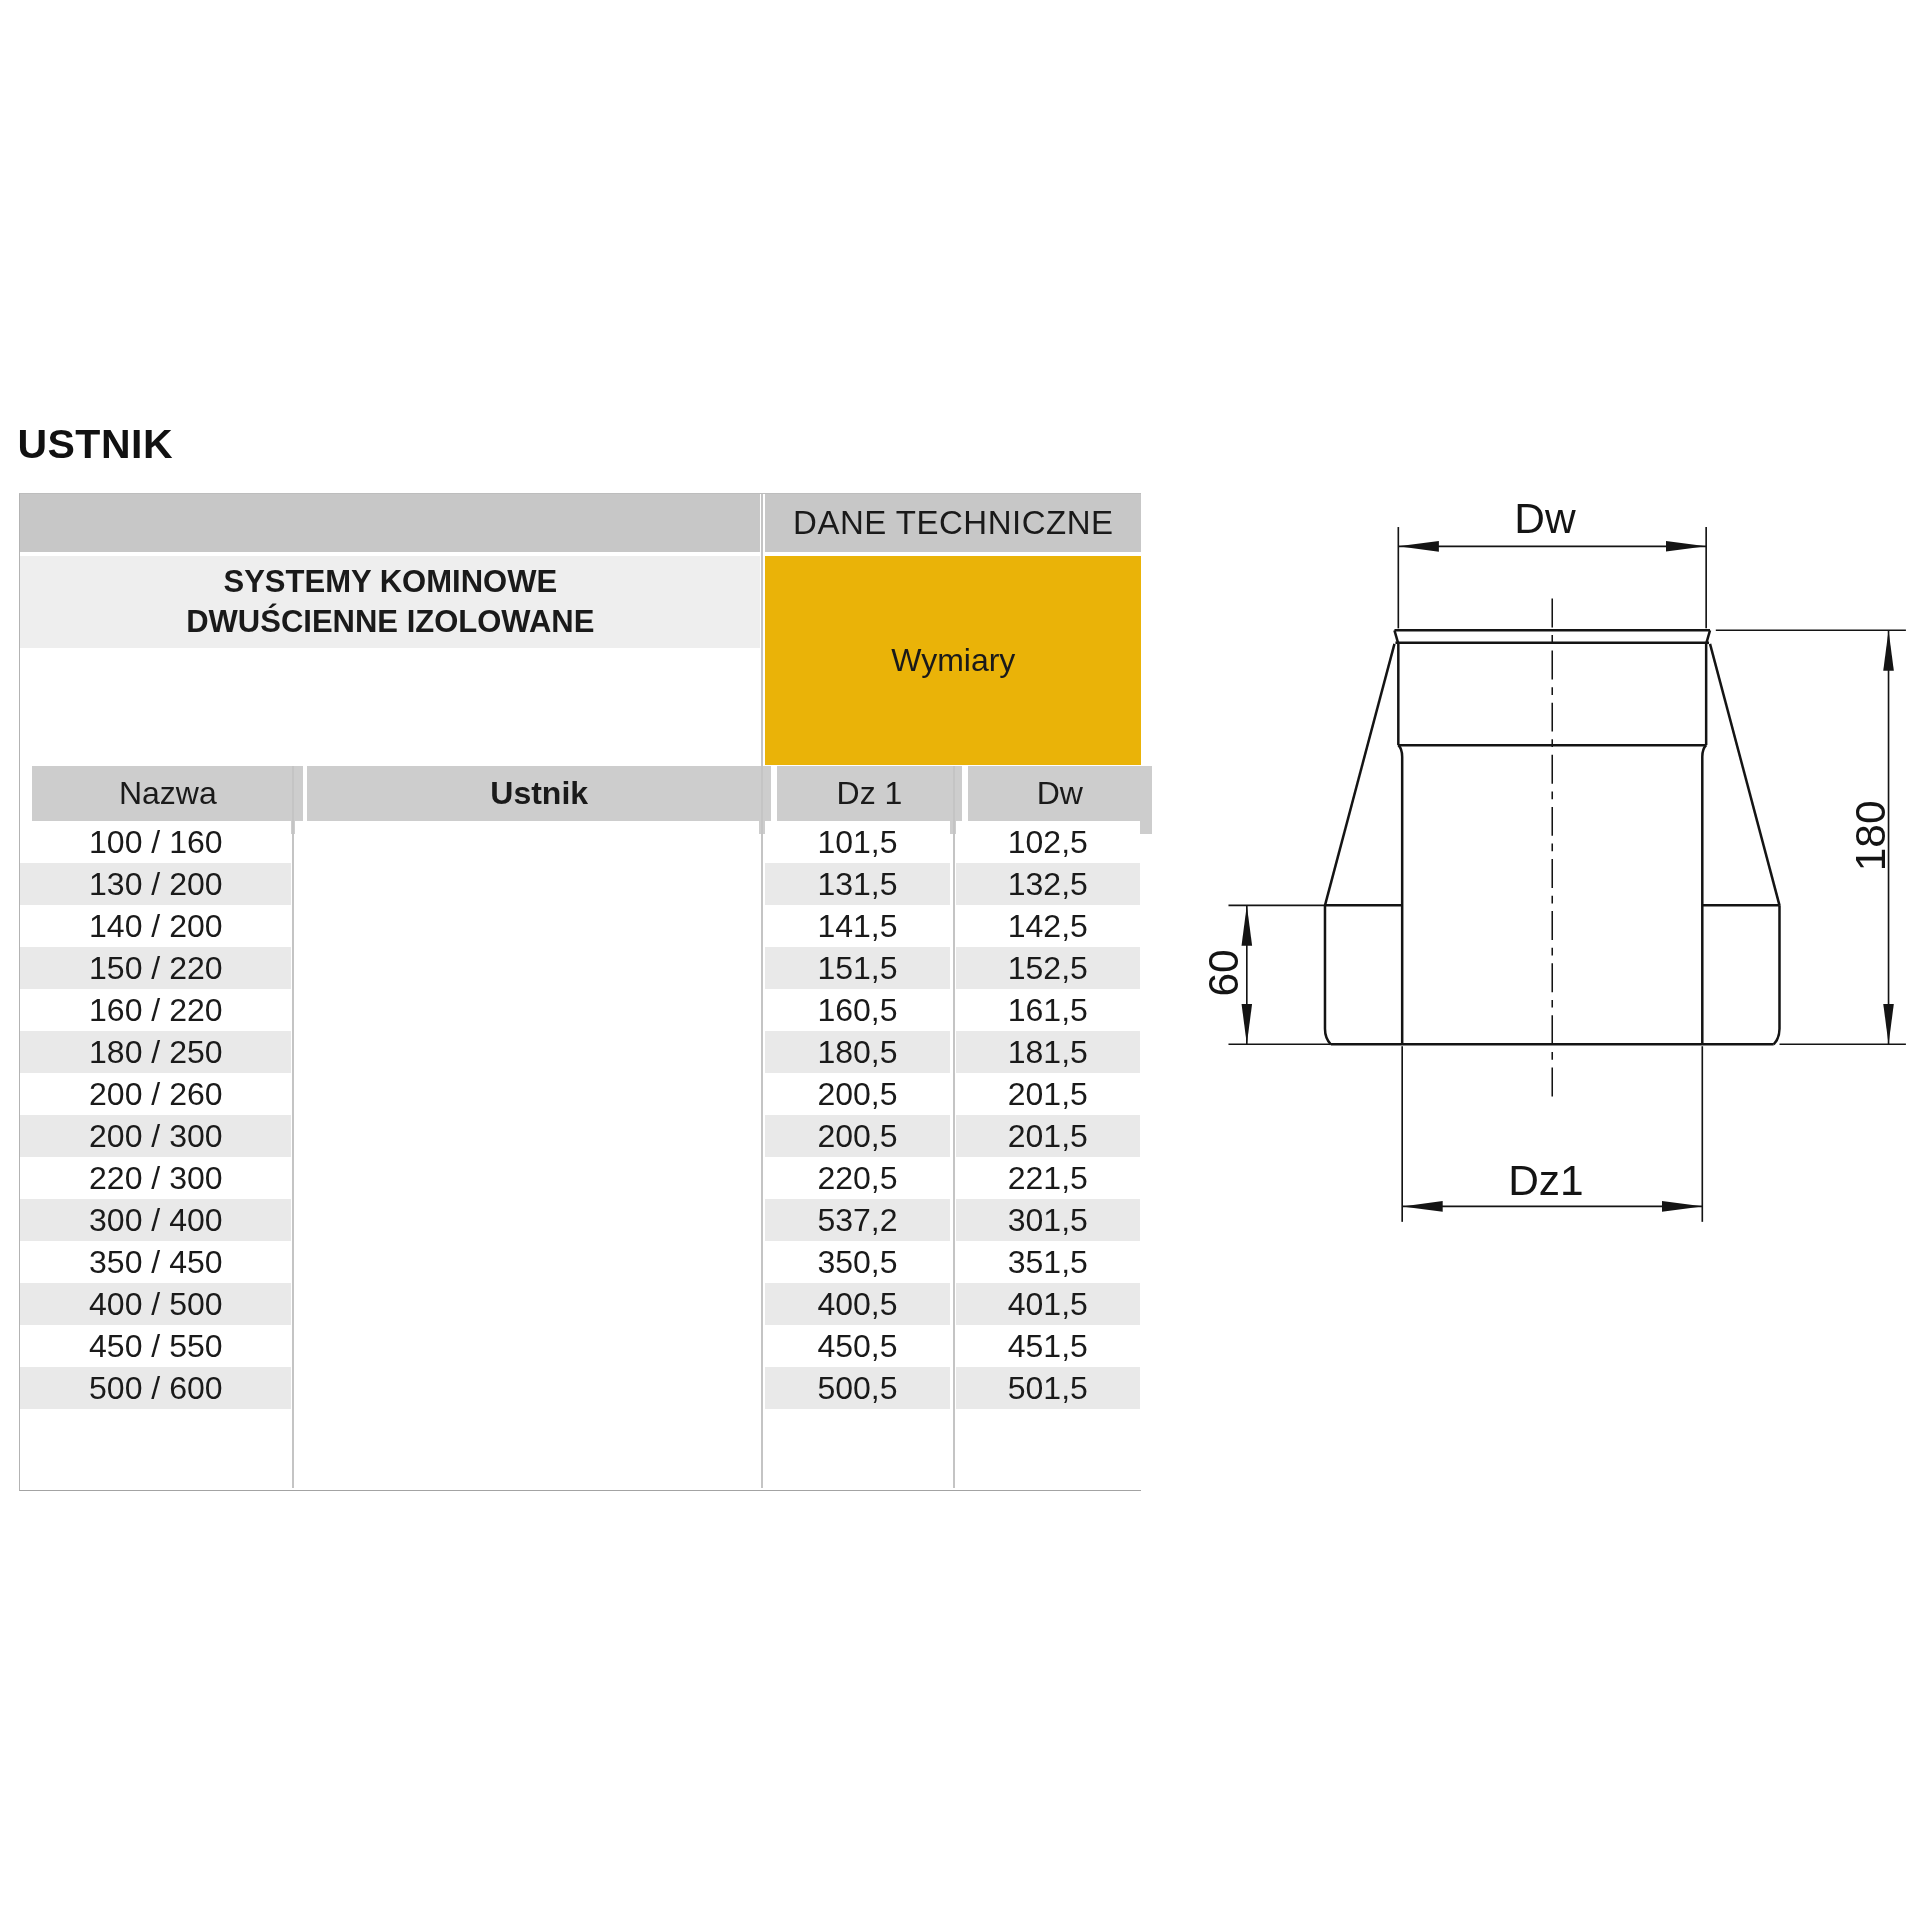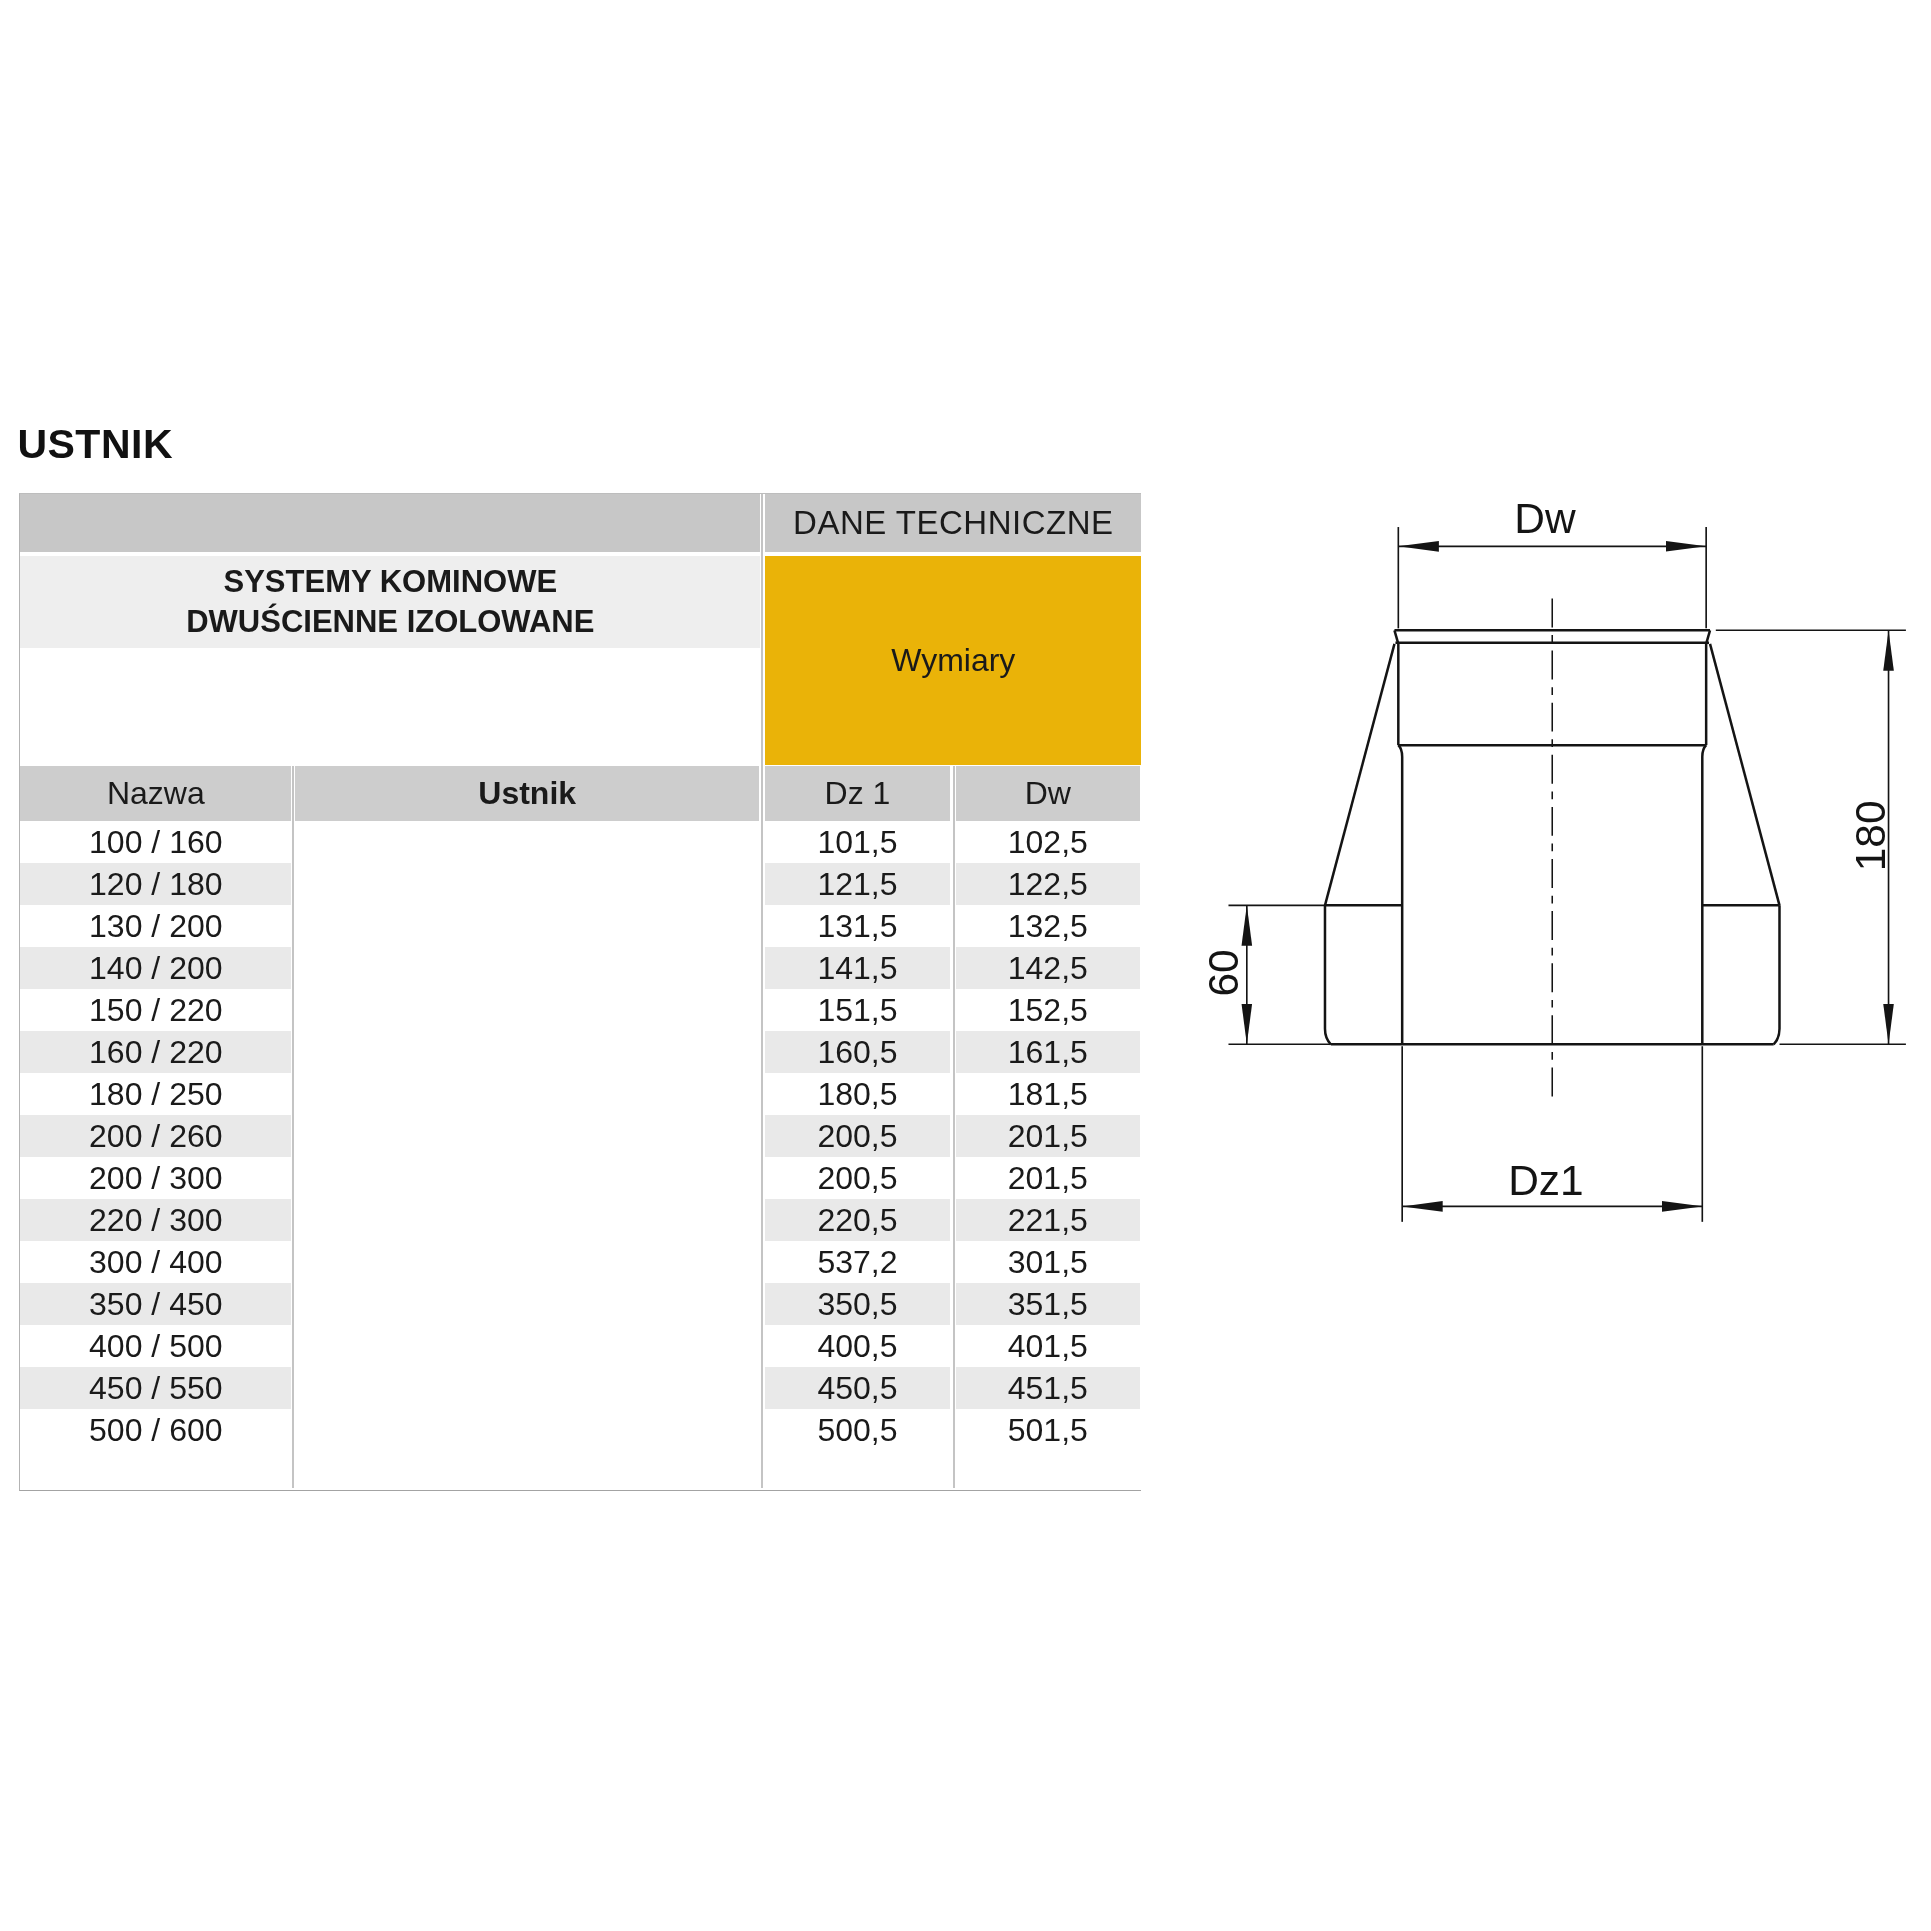--- a/index.html
+++ b/index.html
@@ -29,21 +29,21 @@
   .band{background:var(--band-gray);}
   #band-left{left:0;top:0;width:740px;height:58px;}
   #band-right{left:745px;top:0;width:376px;height:58px;
     display:flex;align-items:center;justify-content:center;
     font-size:33px;letter-spacing:0.5px;}
   #group-cell{left:0;top:62px;width:740px;height:92px;background:var(--group-gray);
     display:flex;flex-direction:column;align-items:center;justify-content:center;
     font-size:31px;font-weight:bold;line-height:40px;text-align:center;}
   #wymiary-cell{left:745px;top:62px;width:376px;height:209px;background:#eab308;
     display:flex;align-items:center;justify-content:center;font-size:32px;}
-  #colhead{left:0;top:272px;width:1121px;height:68px;display:flex;}
+  #colhead{left:12px;top:272px;width:1121px;height:68px;display:flex;}
   #colhead .hcell{background:var(--colhead-gray);line-height:55px;text-align:center;font-size:32px;}
   #rows-wrap{left:0;top:327px;width:1121px;}
   .row{display:flex;height:42px;}
   .cell{line-height:42px;text-align:center;font-size:32px;background:#fff;}
   .c-nazwa{width:271px;margin-right:3.9px;}
   .c-ustnik{width:464px;margin-right:5.8px;}
   .c-dz1{width:185px;margin-right:5.8px;}
   .c-dw{width:184px;}
   .row:nth-child(even) .s{background:var(--stripe-gray);}
   .bold{font-weight:bold;}
@@ -84,26 +84,20 @@
   </div>
 
   <div id="rows-wrap" class="abs">
       <div class="row">
         <div class="cell c-nazwa s">100 / 160</div>
         <div class="cell c-ustnik"></div>
         <div class="cell c-dz1 s">101,5</div>
         <div class="cell c-dw s">102,5</div>
       </div>
       <div class="row">
-        <div class="cell c-nazwa s">120 / 180</div>
-        <div class="cell c-ustnik"></div>
-        <div class="cell c-dz1 s">121,5</div>
-        <div class="cell c-dw s">122,5</div>
-      </div>
-      <div class="row">
         <div class="cell c-nazwa s">130 / 200</div>
         <div class="cell c-ustnik"></div>
         <div class="cell c-dz1 s">131,5</div>
         <div class="cell c-dw s">132,5</div>
       </div>
       <div class="row">
         <div class="cell c-nazwa s">140 / 200</div>
         <div class="cell c-ustnik"></div>
         <div class="cell c-dz1 s">141,5</div>
         <div class="cell c-dw s">142,5</div>

